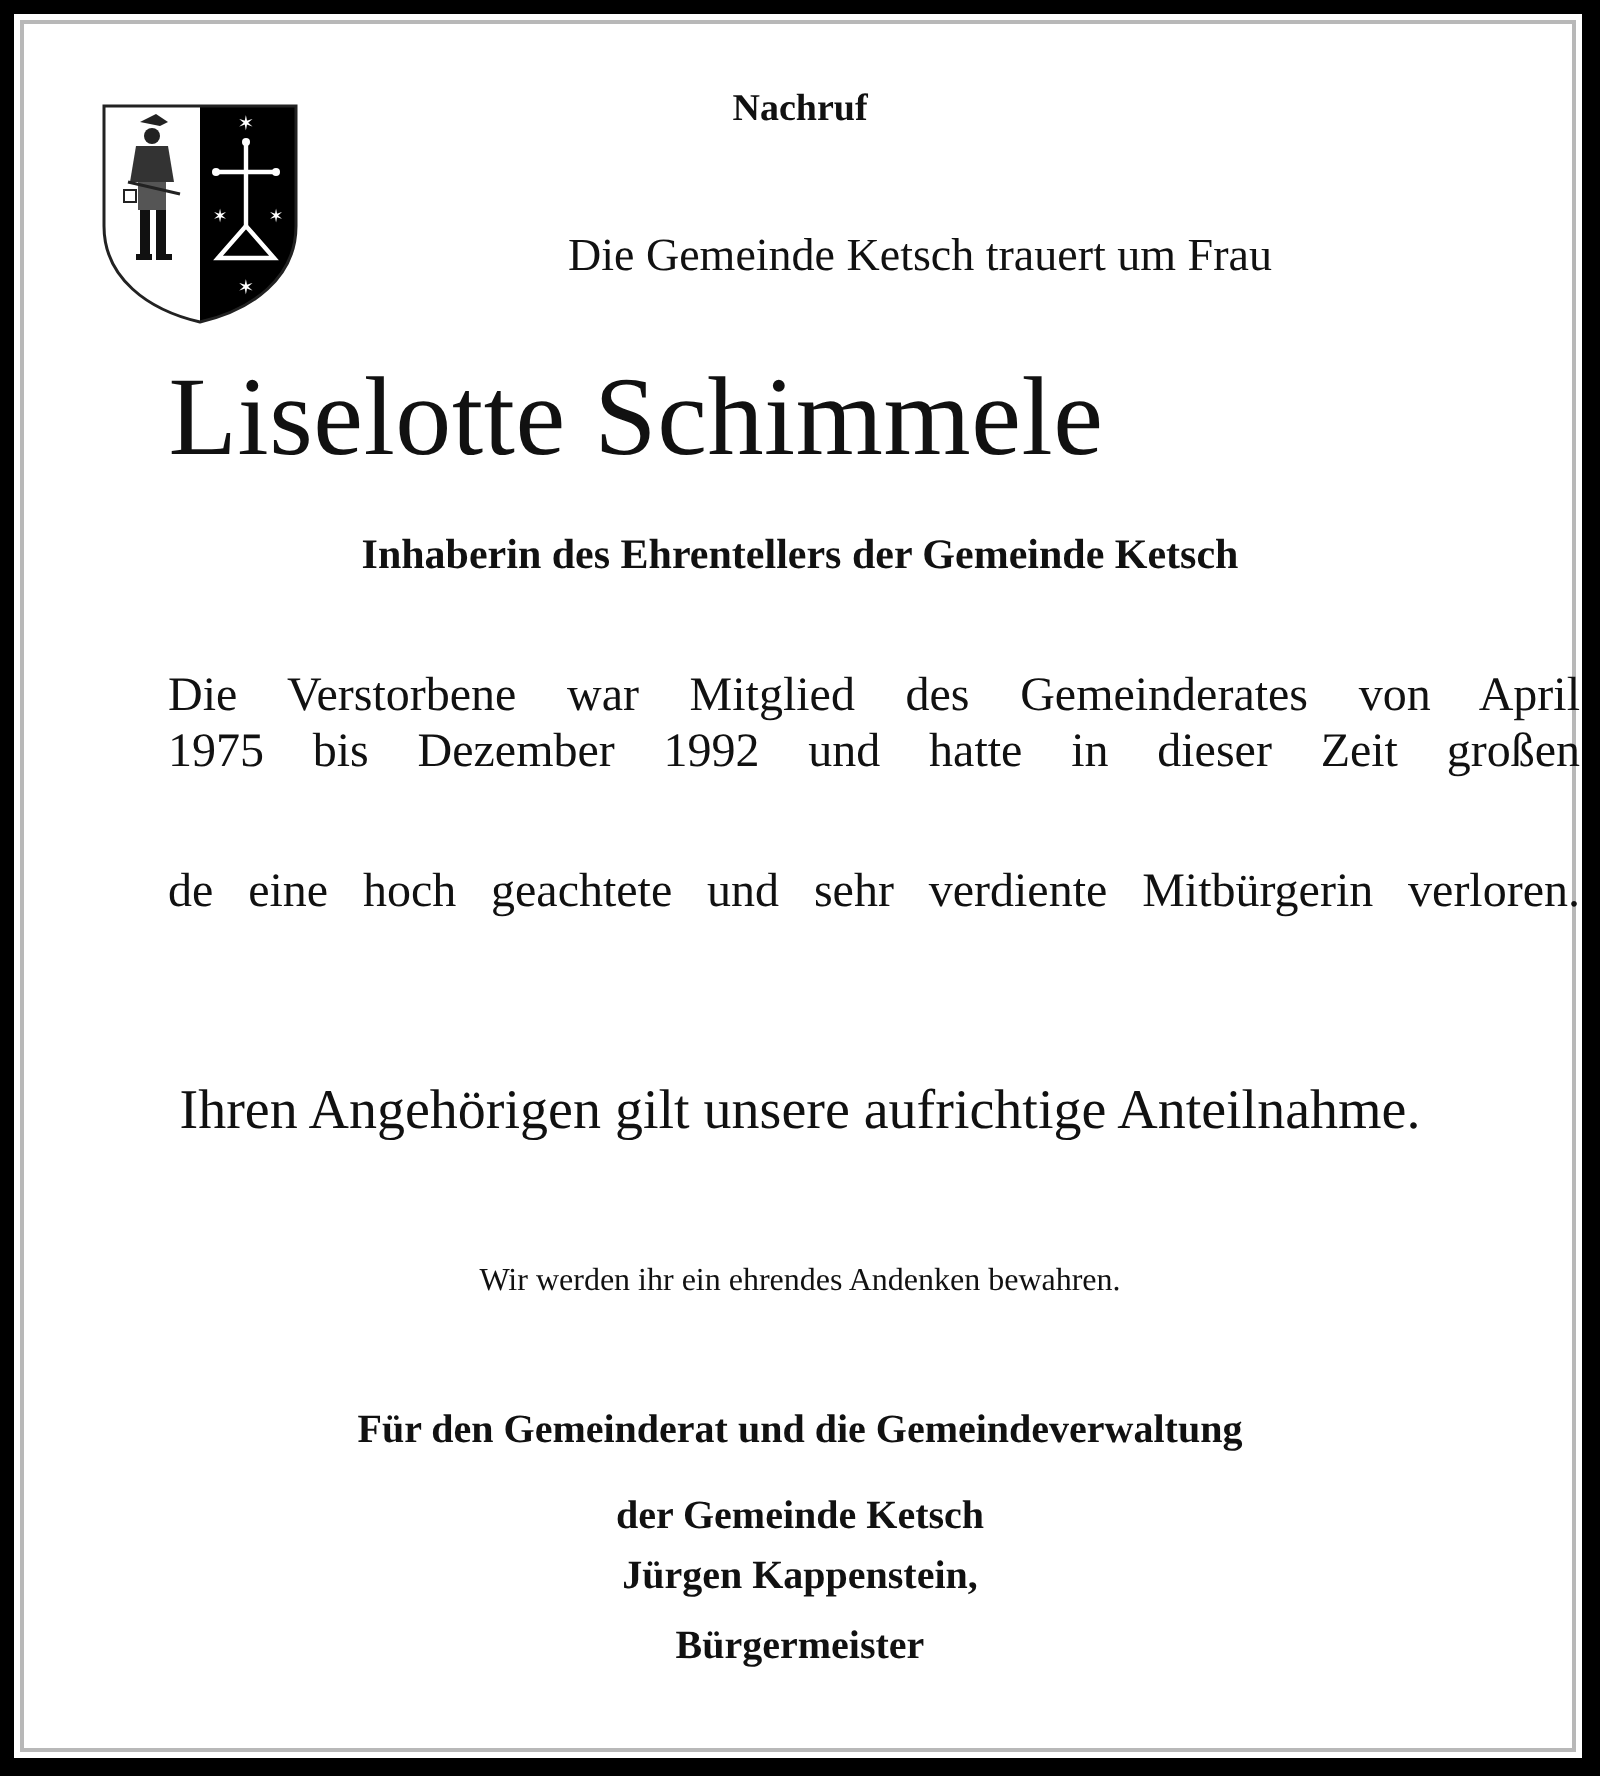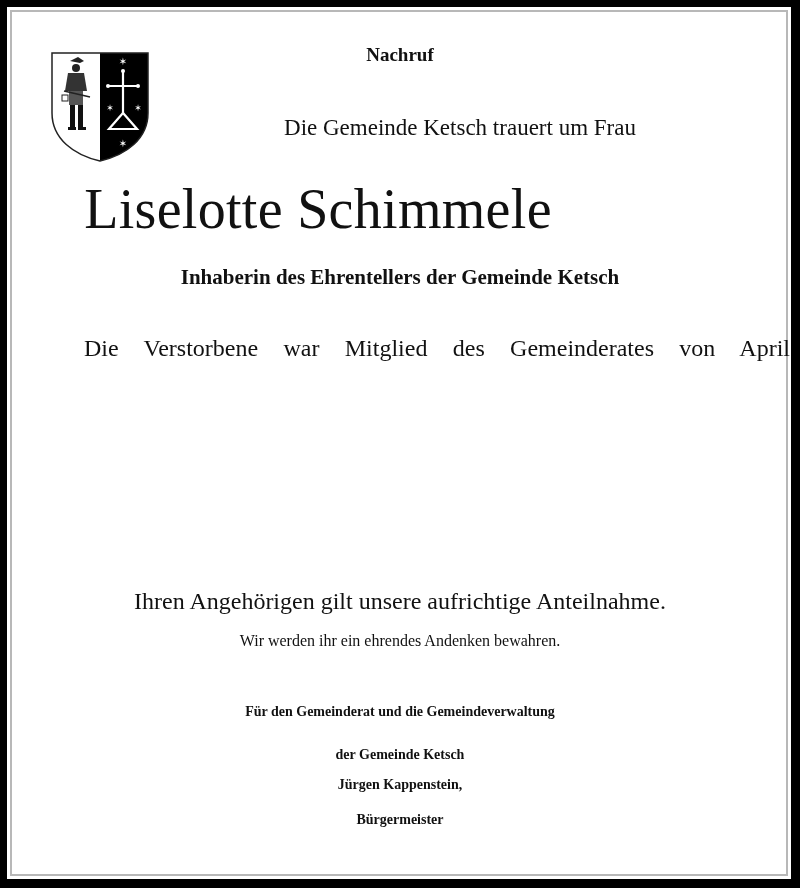--- a/index.html
+++ b/index.html
@@ -16,23 +16,23 @@
     .crest { position: absolute; left: 50px; top: 51px; width: 100px; height: 112px; }
     .text { position: absolute; left: 0; width: 800px; text-align: center; white-space: nowrap; }
     .heading { top: 44px; font-size: 19px; font-weight: bold; left: 0; width: 800px; }
     .intro { top: 115px; font-size: 23px; left: 0; width: 800px; }
     .name { top: 177px; font-size: 56px; left: 0; width: 636px; letter-spacing: 0.3px; }
     .honor { top: 265px; font-size: 21px; font-weight: bold; left: 0; width: 800px; }
     .para { position: absolute; left: 47px; width: 706px; font-size: 24px; line-height: 28px; text-align: justify; margin-left: 37px; }
     .para .line { display: block; text-align: justify; text-align-last: justify; height: 28px; }
     .p1 { top: 334px; }
     .p2 { top: 432px; }
-    .condolence { top: 588px; font-size: 24px; }
+    .condolence { top: 540px; font-size: 28px; }
     .memory { top: 632px; font-size: 16px; }
-    .sig { font-size: 14px; font-weight: bold; }
+    .sig { font-size: 20px; font-weight: bold; }
     .sig1 { top: 704px; }
     .sig2 { top: 747px; }
     .sig3 { top: 777px; }
     .sig4 { top: 812px; font-family: Liberation Serif, serif; }
   </style>
 </head>
 <body>
 
 <div class="frame-outer"></div>
 <div class="frame-inner"></div>
@@ -80,22 +80,24 @@
   </svg>
 </div>
 
 <div class="text heading">Nachruf</div>
 <div class="text intro" style="left:60px;">Die Gemeinde Ketsch trauert um Frau</div>
 <div class="text name">Liselotte Schimmele</div>
 <div class="text honor">Inhaberin des Ehrentellers der Gemeinde Ketsch</div>
 
 <div class="para p1">
   <span class="line">Die Verstorbene war Mitglied des Gemeinderates von April</span>
+  <span class="line">1975 bis Dezember 1992 und hatte in dieser Zeit großen</span>
 </div>
 <div class="para p2">
+  <span class="line">de eine hoch geachtete und sehr verdiente Mitbürgerin verloren.</span>
 </div>
 
 <div class="text condolence">Ihren Angehörigen gilt unsere aufrichtige Anteilnahme.</div>
 <div class="text memory">Wir werden ihr ein ehrendes Andenken bewahren.</div>
 
 <div class="text sig sig1">Für den Gemeinderat und die Gemeindeverwaltung</div>
 <div class="text sig sig2">der Gemeinde Ketsch</div>
 <div class="text sig sig3">Jürgen Kappenstein,</div>
 <div class="text sig sig4">Bürgermeister</div>
 

